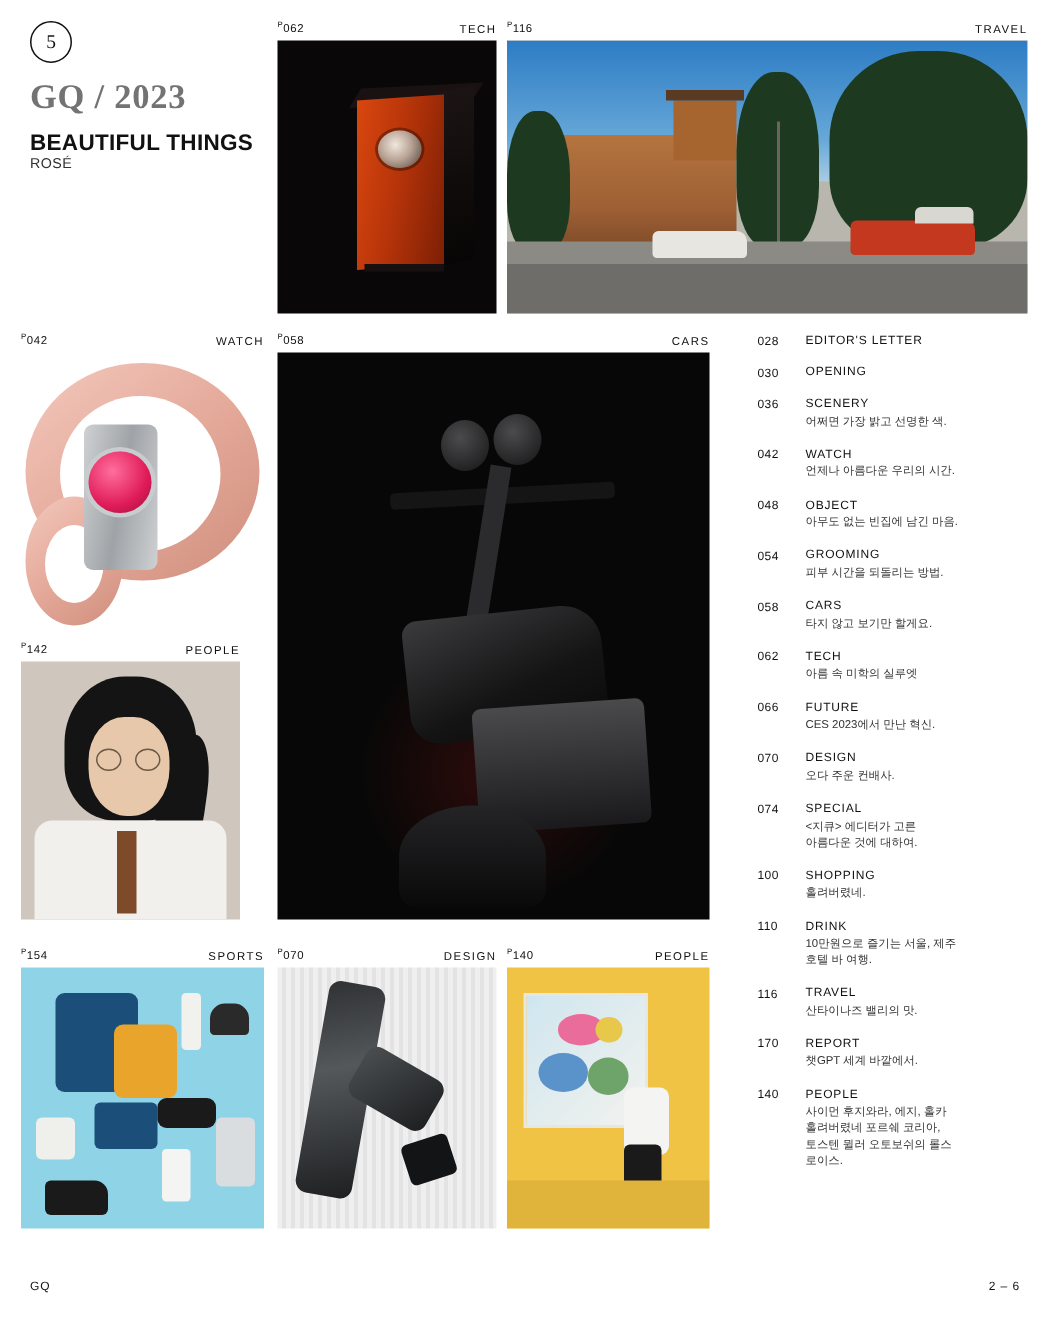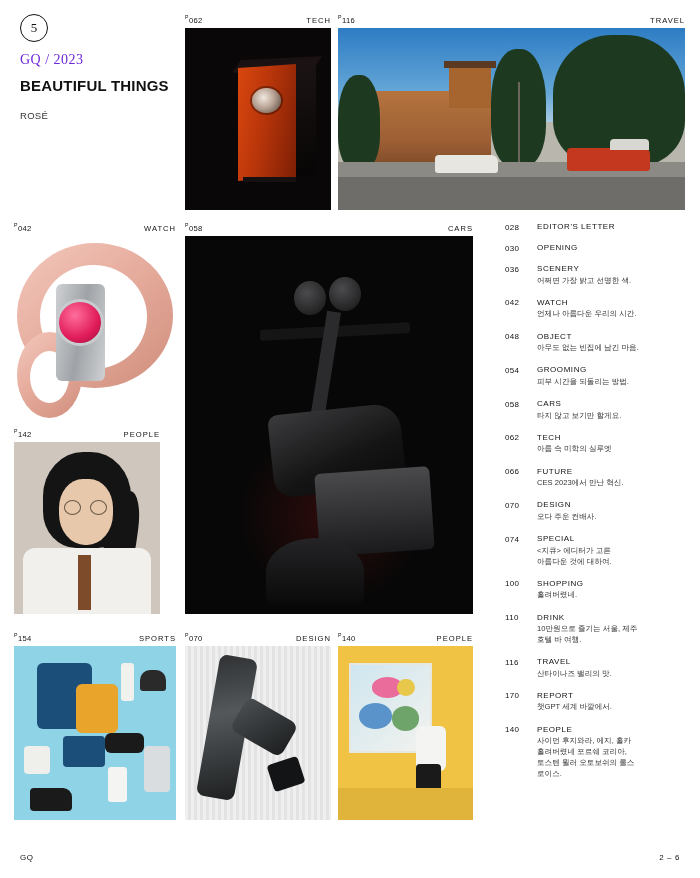--- a/index.html
+++ b/index.html
@@ -13,23 +13,23 @@
   .page { position: relative; width: 700px; height: 878px; background:#fff; }
 
   
   .masthead { position:absolute; left:20px; top:14px; width:150px; }
   .circ-num {
     width: 28px; height: 28px; border: 1.3px solid #111; border-radius: 50%;
     display: flex; align-items: center; justify-content: center;
     font-size: 13px; font-family: "Liberation Serif", serif; color:#111;
     margin-bottom: 10px;
   }
-  .gq-title { font-size: 14px; letter-spacing: .5px; font-weight: 400; font-family:"Liberation Serif", serif; color:#6d28d9; }
+  .gq-title { font-size: 23px; letter-spacing: .5px; font-weight: 700; font-family:"Liberation Serif", serif; color:#737373; }
   .issue-title { font-size: 15px; font-weight: 700; letter-spacing: .2px; margin-top: 9px; color:#111;}
-  .issue-sub { font-size: 9.5px; margin-top: 16px; color:#333; letter-spacing:.3px;}
+  .issue-sub { font-size: 9.5px; margin-top: 0; color:#333; letter-spacing:.3px;}
 
   
   .tile { position: absolute; }
   .tile .cap {
     display: flex; justify-content: space-between; align-items: baseline;
     font-size: 7.6px; letter-spacing: .4px; margin-bottom: 3px; color:#111;
   }
   .tile .cap .pg { font-size: 7.6px; }
   .tile .cap .pg sup { font-size: 5.2px; vertical-align: super; }
   .tile .cap .kind { letter-spacing: 1px; }

